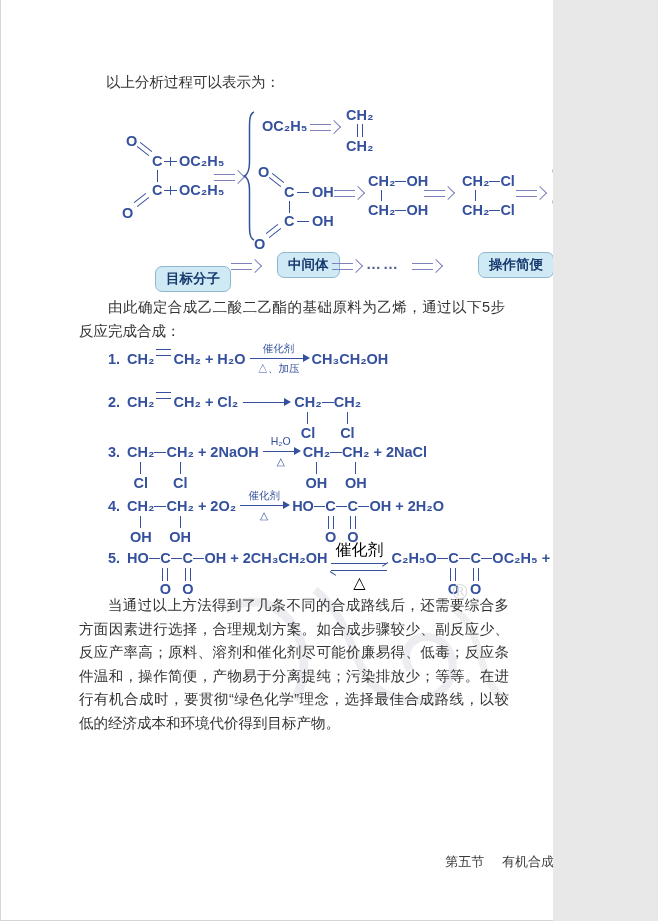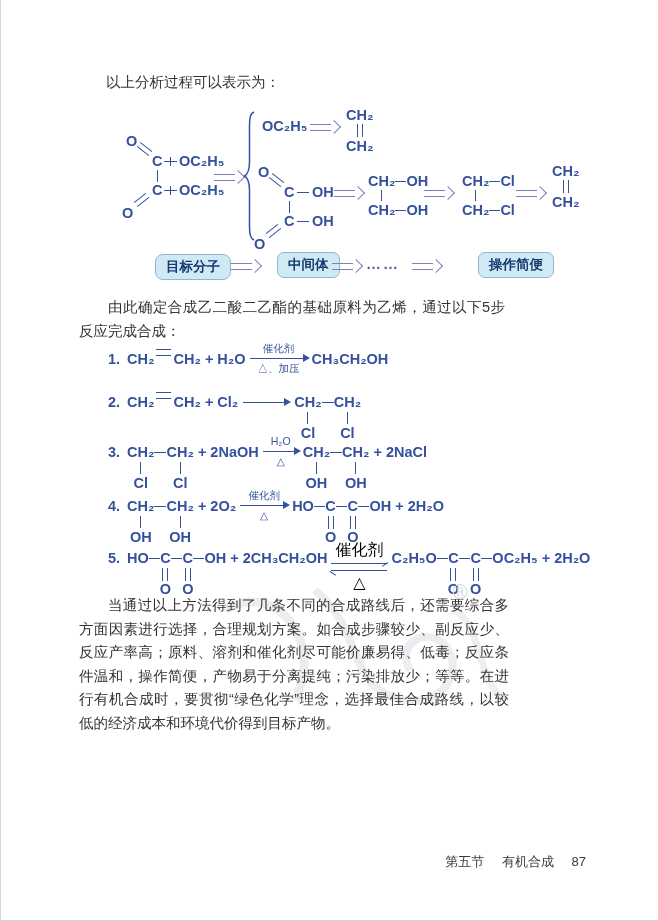--- a/index.html
+++ b/index.html
@@ -1,23 +1,23 @@
 <!DOCTYPE html>
 <html><head>
 <meta charset="utf-8">
 <style>
   :root{
     --fb:#35519e;          
     --ap:#7d80bd;          
     --txt:#333333;
   }
   html,body{margin:0;padding:0;background:#e8e8e8;}
-  .page{position:relative;width:658px;height:921px;background:#ffffff;
+  .page{position:relative;width:521px;height:921px;background:#ffffff;
         font-family:"Liberation Sans",sans-serif;overflow:hidden;
-        box-shadow:inset 1px -1px 0 #d6d6d6;}
+        box-shadow:inset 1px -1px 0 #d6d6d6;padding-left:32px;}
   .cn{color:var(--txt);font-size:14.5px;line-height:23.5px;}
   .para{position:absolute;text-align:justify;text-indent:2em;margin:0;}
   .f{color:var(--fb);font-weight:bold;font-size:14.5px;line-height:20px;white-space:nowrap;}
   
   .db{display:inline-block;width:15px;height:5px;border-top:1.6px solid var(--fb);
       border-bottom:1.6px solid var(--fb);margin:0 2px;vertical-align:4px;}
   .hb{width:100%;height:0;border-top:1.6px solid var(--fb);align-self:center;justify-self:stretch;margin-top:1px;}
   .vb{height:100%;width:0;border-left:1.6px solid var(--fb);justify-self:center;}
   .dvb{width:4px;height:100%;border-left:1.6px solid var(--fb);border-right:1.6px solid var(--fb);justify-self:center;}
   
@@ -155,21 +155,21 @@
     <span class="imp" style="left:516px;top:86px;"></span>
 
     <div class="stk vstk" style="position:absolute;left:552px;top:62px;">
       <span class="t">CH₂</span>
       <span class="dvb"></span>
       <span class="t">CH₂</span>
     </div>
   </div>
 
   <div style="position:absolute;left:0;top:250px;width:658px;height:32px;">
-    <span class="fbox" style="left:155px;top:4px;border-radius:8px;">目标分子</span>
+    <span class="fbox" style="left:155px;top:16px;">目标分子</span>
     <span class="imp" style="left:231px;top:9px;"></span>
     <span class="fbox" style="left:277px;top:2px;">中间体</span>
     <span class="imp" style="left:332px;top:9px;"></span>
     <span class="dots" style="left:366px;top:5px;">……</span>
     <span class="imp" style="left:412px;top:9px;"></span>
     <span class="fbox" style="left:478px;top:2px;">操作简便</span>
   </div>
 
   <p class="cn para" style="left:79px;top:296px;width:426px;">由此确定合成乙二酸二乙酯的基础原料为乙烯，通过以下5步反应完成合成：</p>
 

